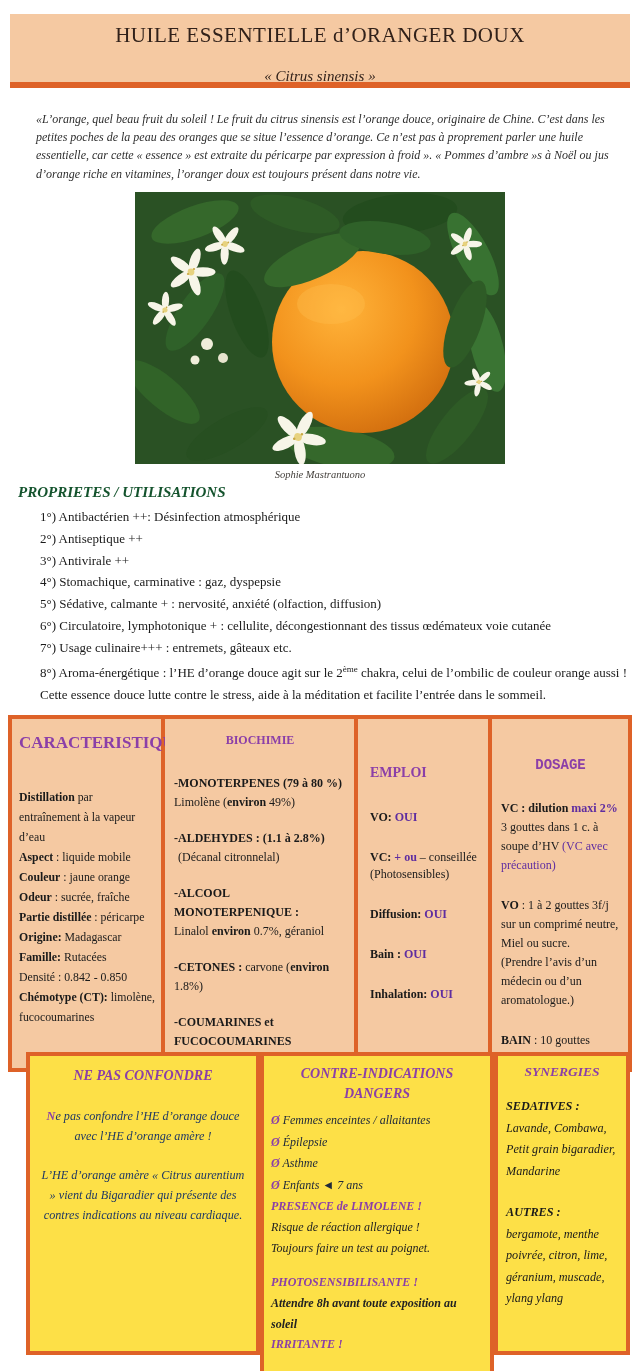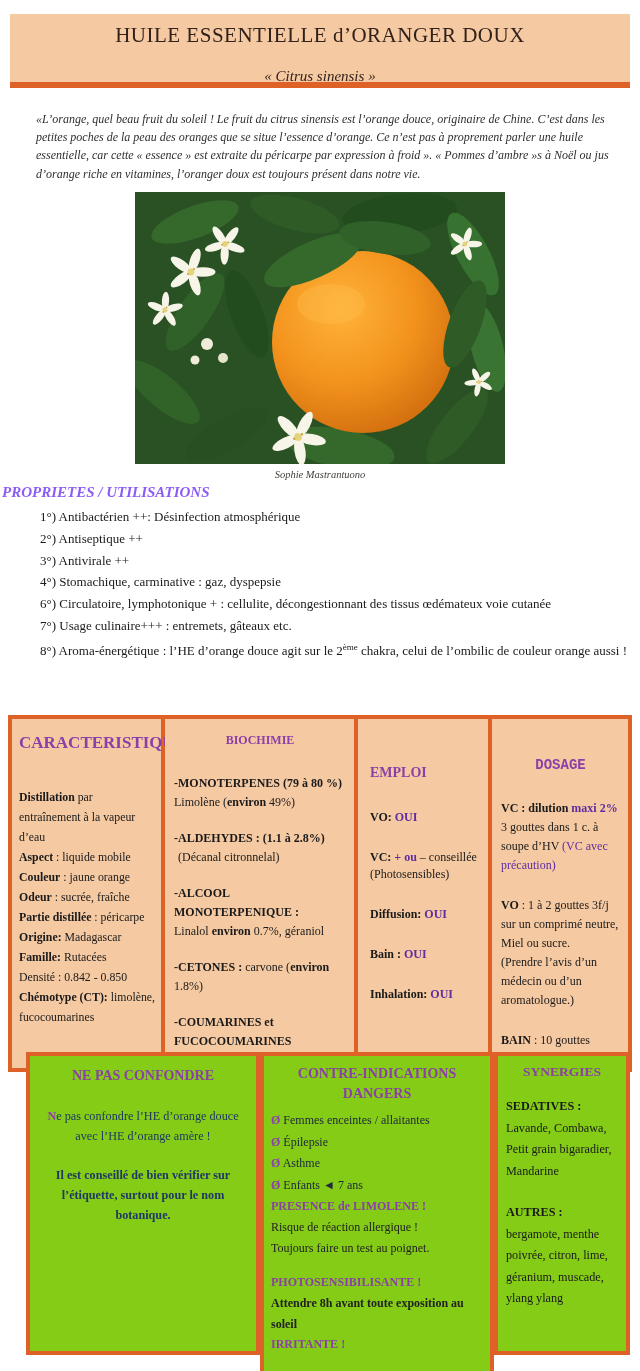--- a/index.html
+++ b/index.html
@@ -22,21 +22,21 @@
   
   .intro{left:36px;top:110px;width:578px;font-size:12px;font-style:italic;
          line-height:1.52;color:#2e2e2e;}
 
   
   .photo{left:135px;top:192px;width:370px;height:272px;}
   .caption{left:0;top:469px;width:640px;text-align:center;font-size:10.5px;
            font-style:italic;color:#44403c;}
 
   
-  .prop-title{left:2px;top:484px;font-size:15px;font-weight:bold;font-style:italic;color:#8b5cf6;}
+  .prop-title{left:18px;top:484px;font-size:15px;font-weight:bold;font-style:italic;color:#14532d;}
   .prop-list{left:40px;top:506px;width:592px;font-size:13px;}
   .prop-item{line-height:21.8px;}
   sup{font-size:9px;}
 
   
   .row1{left:8px;top:715px;width:624px;height:357px;display:flex;z-index:1;}
   .cell{background:#F5C9A2;border:4px solid #DE6228;box-sizing:border-box;}
   .cell + .cell{border-left:none;}
   .c1{width:157px;padding:14px 6px 6px 7px;font-size:11.8px;}
   .c1 h3{margin:0 0 34px 0;font-size:17px;}
@@ -47,21 +47,21 @@
   .bio-indent{padding-left:4px;}
   .c3{width:134px;padding:46px 4px 6px 12px;font-size:12px;}
   .c3 h3{margin:0 0 28px 0;font-size:14px;font-weight:bold;}
   .emp-row{margin-bottom:23px;line-height:17px;}
   .c4{width:140px;padding:38px 8px 6px 9px;font-size:12px;}
   .c4 h3{margin:0 0 26px 0;font-size:14px;text-align:center;font-family:Liberation Mono, monospace;}
   .dos-block{margin-bottom:21px;line-height:19px;}
   h3{font-weight:bold;color:#8B3FA8;}
 
   
-  .panel{background:#84cc16;border:4px solid #DE6228;z-index:2;}
+  .panel{background:#fde047;border:4px solid #DE6228;z-index:2;font-style:italic;}
   .boxA{left:26px;top:1052px;width:234px;height:303px;padding:8px 10px;font-size:12.2px;}
   .boxA h3{margin:4px 0 22px 0;font-size:14px;text-align:center;}
   .boxA p{margin:0 0 19px 0;line-height:20px;text-align:center;}
   .boxB{left:260px;top:1052px;width:234px;height:337px;padding:6px 7px;font-size:12px;}
   .boxB h3{margin:2px 0 0 0;font-size:14px;text-align:center;line-height:20px;}
   .boxB .h2line{margin-bottom:6px;}
   .ci-item{line-height:21.5px;color:#202a3a;}
   .ci-item .sym{color:#8B3FA8;font-weight:bold;}
   .ci-sub{line-height:20.5px;color:#222;}
   .ci-head{color:#8B3FA8;font-weight:bold;line-height:21px;}
@@ -132,23 +132,25 @@
   </svg>
 </div>
 <div class="abs caption">Sophie Mastrantuono</div>
 
 <div class="abs prop-title">PROPRIETES / UTILISATIONS</div>
 <div class="abs prop-list">
   <div class="prop-item">1°) Antibactérien ++: Désinfection atmosphérique</div>
   <div class="prop-item">2°) Antiseptique ++</div>
   <div class="prop-item">3°) Antivirale ++</div>
   <div class="prop-item">4°) Stomachique, carminative : gaz, dyspepsie</div>
+  <div class="prop-item">5°) Sédative, calmante + : nervosité, anxiété (olfaction, diffusion)</div>
   <div class="prop-item">6°) Circulatoire, lymphotonique + : cellulite, décongestionnant des tissus œdémateux voie cutanée</div>
   <div class="prop-item">7°) Usage culinaire+++ : entremets, gâteaux etc.</div>
   <div class="prop-item"><span>8°) Aroma-énergétique : l’HE d’orange douce agit sur le 2</span><sup>ème</sup><span> chakra, celui de l’ombilic de couleur orange aussi !</span></div>
+  <div class="prop-item">Cette essence douce lutte contre le stress, aide à la méditation et facilite l’entrée dans le sommeil.</div>
 </div>
 
 <div class="abs row1">
 
   <div class="cell c1">
     <h3>CARACTERISTIQUES</h3>
     <div class="car-row"><span class="b">Distillation</span><span> par entraînement à la vapeur d’eau</span></div>
     <div class="car-row"><span class="b">Aspect</span><span> : liquide mobile</span></div>
     <div class="car-row"><span class="b">Couleur</span><span> : jaune orange</span></div>
     <div class="car-row"><span class="b">Odeur</span><span> : sucrée, fraîche</span></div>
@@ -206,21 +208,21 @@
     </div>
     <div class="dos-block">
       <span class="b">BAIN</span><span> : 10 gouttes mélangées à un dispersant (solubol)</span>
     </div>
   </div>
 </div>
 
 <div class="abs panel boxA navy">
   <h3>NE PAS CONFONDRE</h3>
   <p><span class="purple b">N</span><span>e pas confondre l’HE d’orange douce avec l’HE d’orange amère !</span></p>
-  <p class="b">Il est conseillé de bien vérifier sur l’étiquette, surtout pour le nom botanique.</p>
+  <p>L’HE d’orange amère « Citrus aurentium » vient du Bigaradier qui présente des contres indications au niveau cardiaque.</p>
 </div>
 
 <div class="abs panel boxB">
   <h3>
       <div>CONTRE-INDICATIONS</div>
       <div class="h2line">DANGERS</div>
     </h3>
   <div class="ci-item"><span class="sym">Ø</span><span> Femmes enceintes / allaitantes</span></div>
   <div class="ci-item"><span class="sym">Ø</span><span> Épilepsie</span></div>
   <div class="ci-item"><span class="sym">Ø</span><span> Asthme</span></div>

